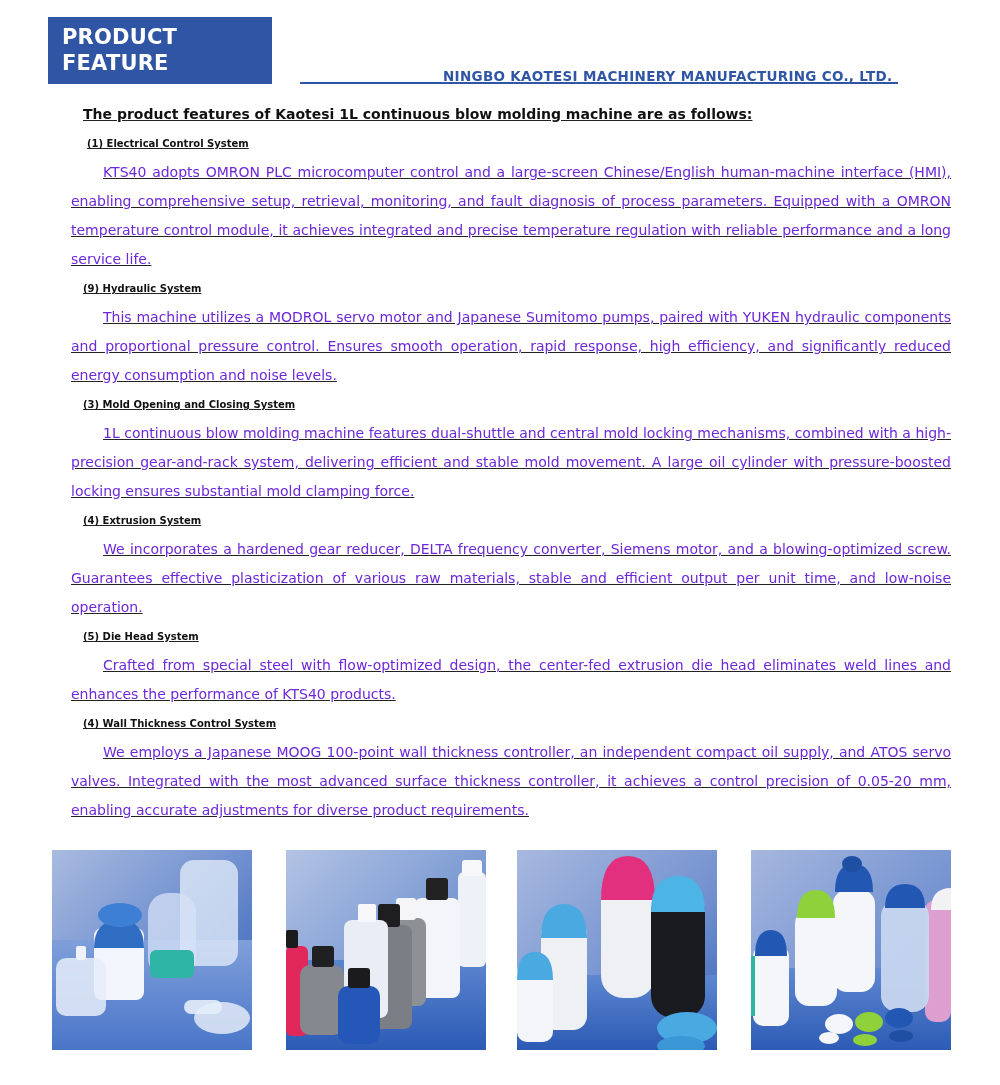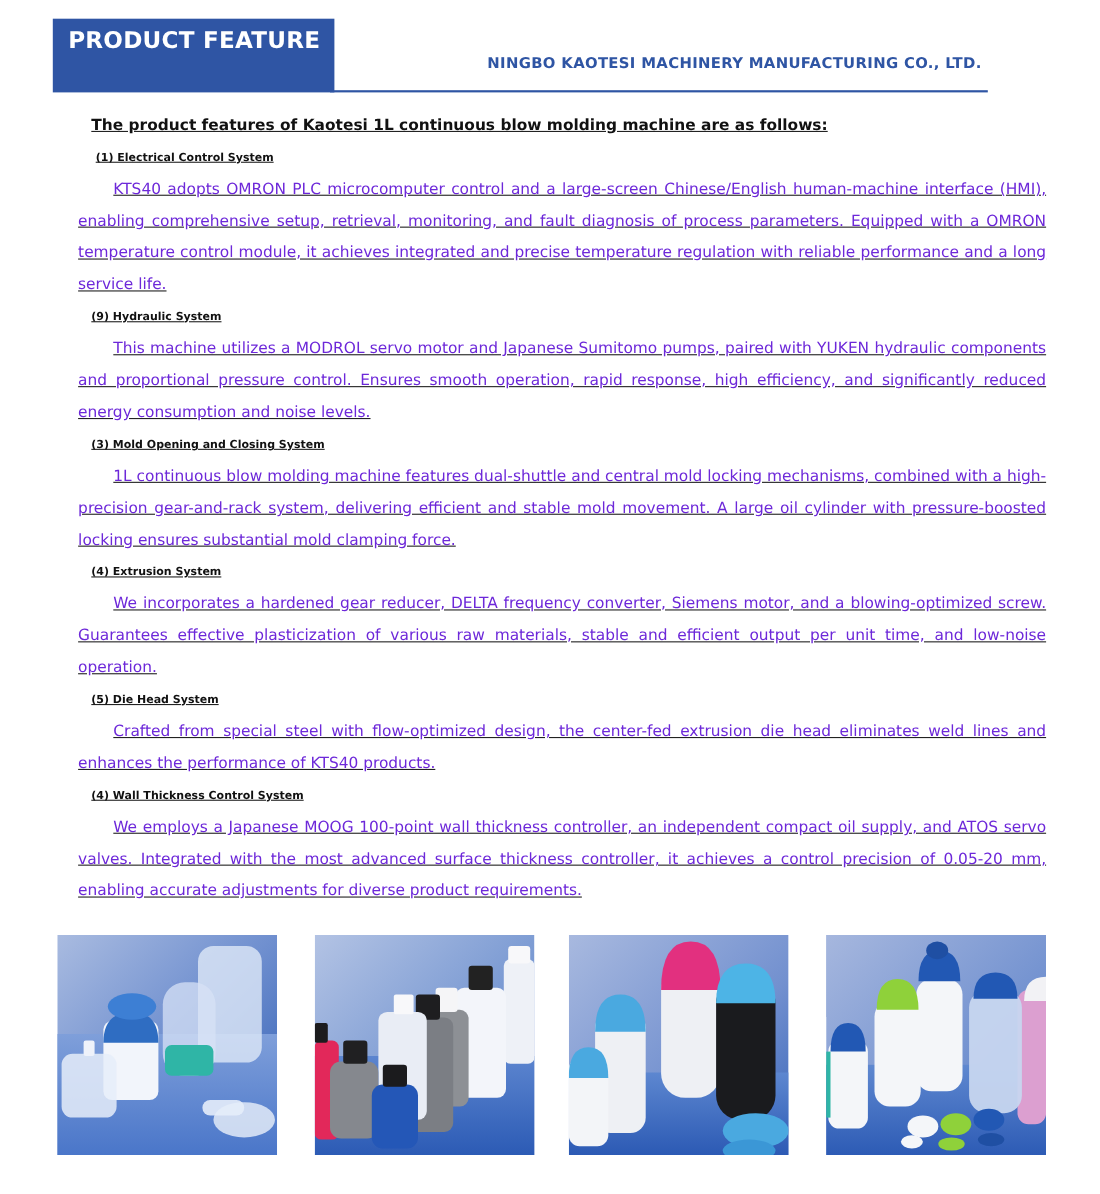--- a/index.html
+++ b/index.html
@@ -1,23 +1,23 @@
 <!DOCTYPE html>
 <html><head>
 <meta charset="utf-8">
 <style>
   html, body { margin: 0; padding: 0; background: #ffffff; }
   body { width: 1000px; height: 1085px; position: relative; overflow: hidden;
          font-family: "DejaVu Sans", sans-serif; color: #222; }
-  .title-box { position: absolute; left: 48px; top: 17px; width: 256px; height: 67px;
+  .title-box { position: absolute; left: 48px; top: 17px; width: 224px; height: 67px;
                background: #2f55a4; box-sizing: border-box; padding: 7px 0 0 14px; }
   .title-box .t { color: #fff; font-family: "DejaVu Sans", sans-serif; font-weight: bold;
                   font-size: 21px; line-height: 26px; letter-spacing: 0.2px; }
   .rule { position: absolute; left: 300px; top: 82px; width: 598px; height: 2px; background: #2f55a4; }
-  .company { position: absolute; left: 443px; top: 50px; color: #2f55a4; font-size: 13.5px;
+  .company { position: absolute; left: 443px; top: 68px; color: #2f55a4; font-size: 13.5px;
              font-weight: bold; letter-spacing: 0.3px; white-space: nowrap; }
   .content { position: absolute; left: 51px; top: 100px; width: 900px; text-decoration: underline; }
   .intro { font-weight: bold; font-size: 14px; line-height: 29px; padding-left: 32px; color:#111; }
   .sec-h { font-weight: bold; font-size: 10px; line-height: 29px; padding-left: 32px; color:#111; }
   .sec-h.first { padding-left: 36px; }
   .para { font-size: 14px; line-height: 29px; text-align: justify; text-indent: 32px; color: #6d28d9; margin-left: 20px; }
   .gallery { position: absolute; top: 850px; left: 0; width: 1000px; height: 200px; }
   .ph { position: absolute; top: 0; width: 200px; height: 200px; overflow: hidden; }
   .ph svg { display: block; }
 </style>

